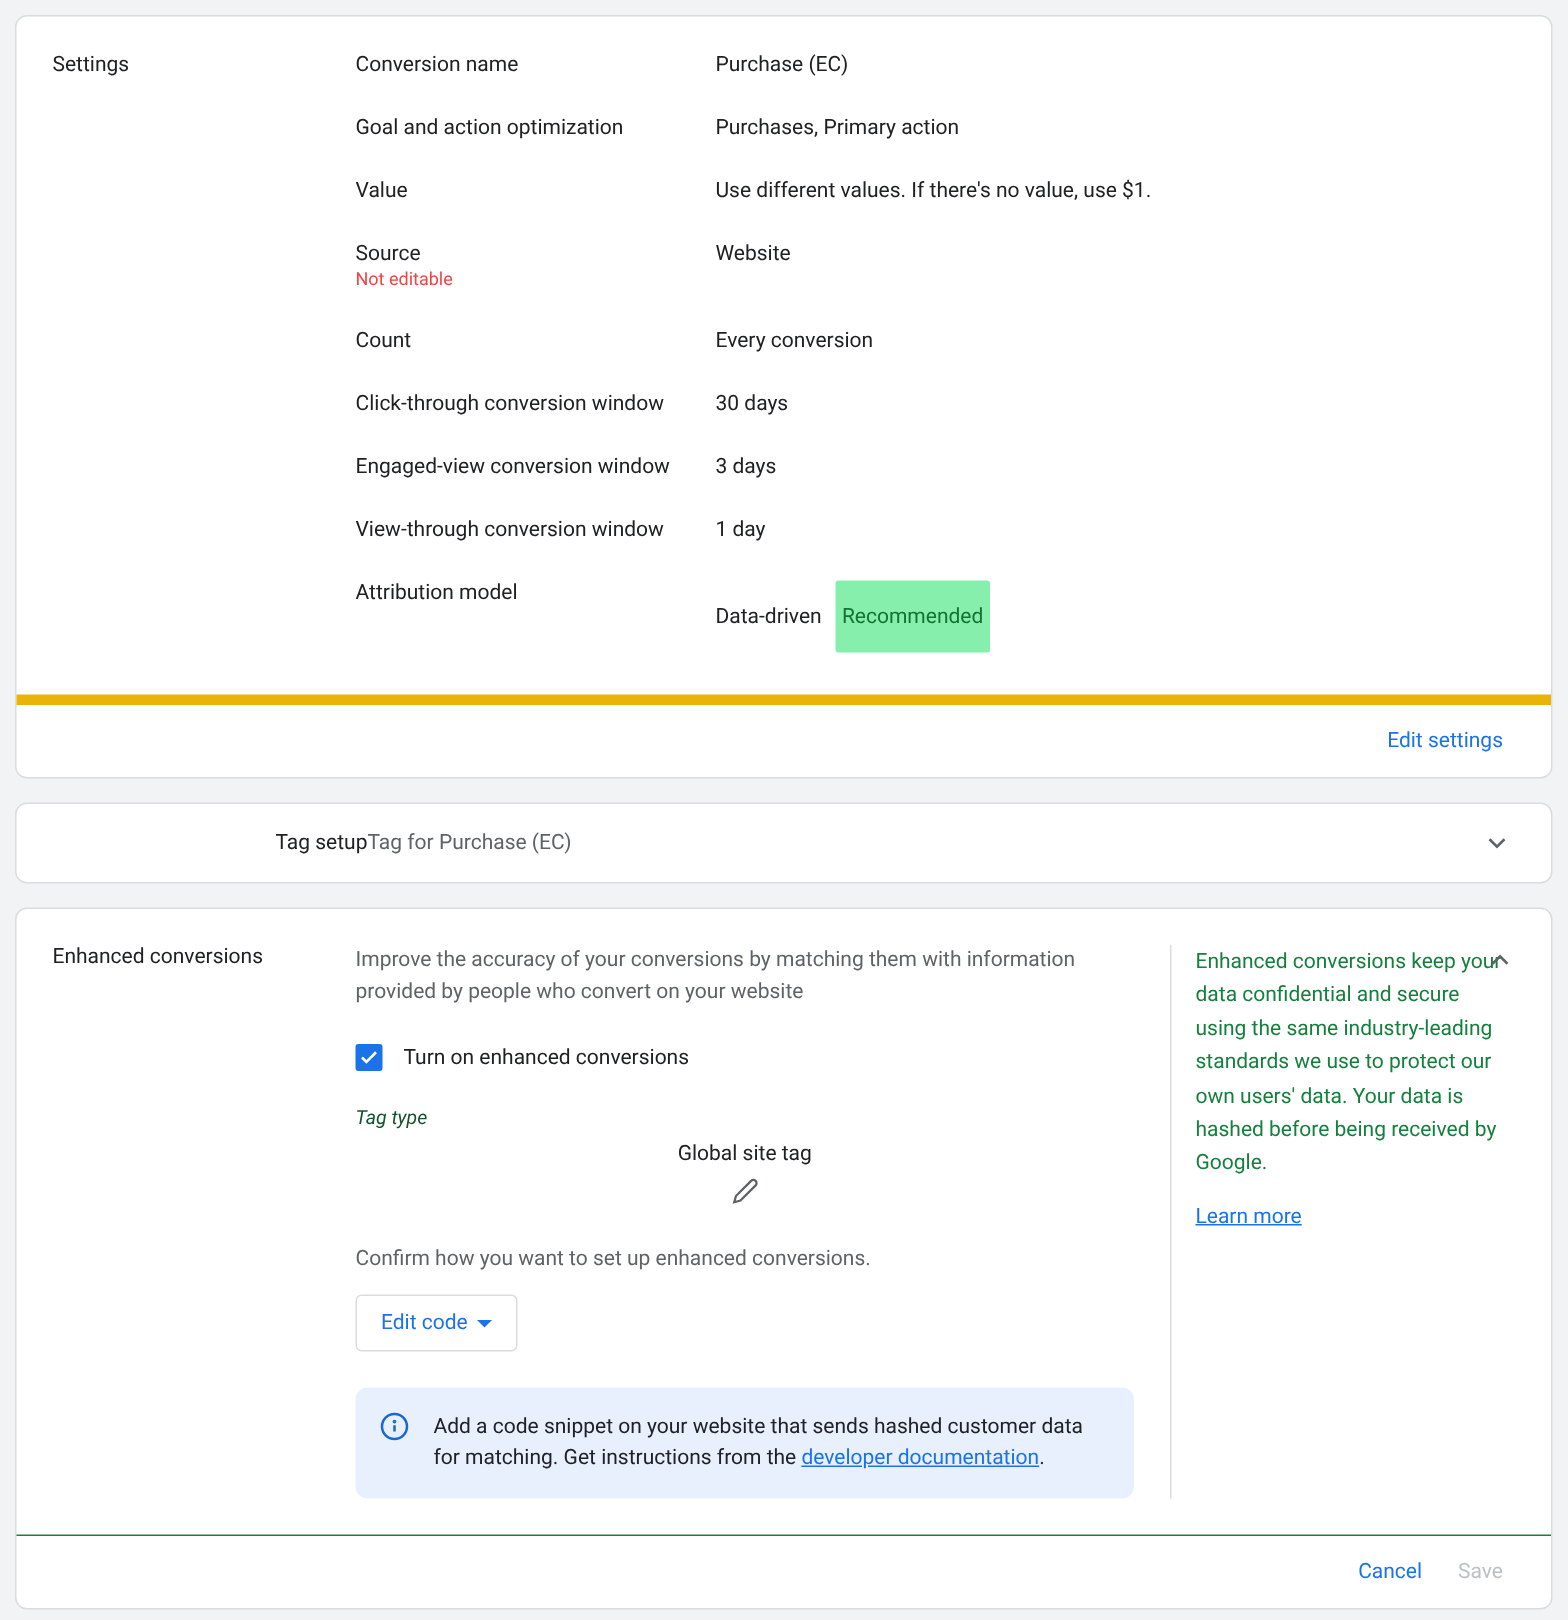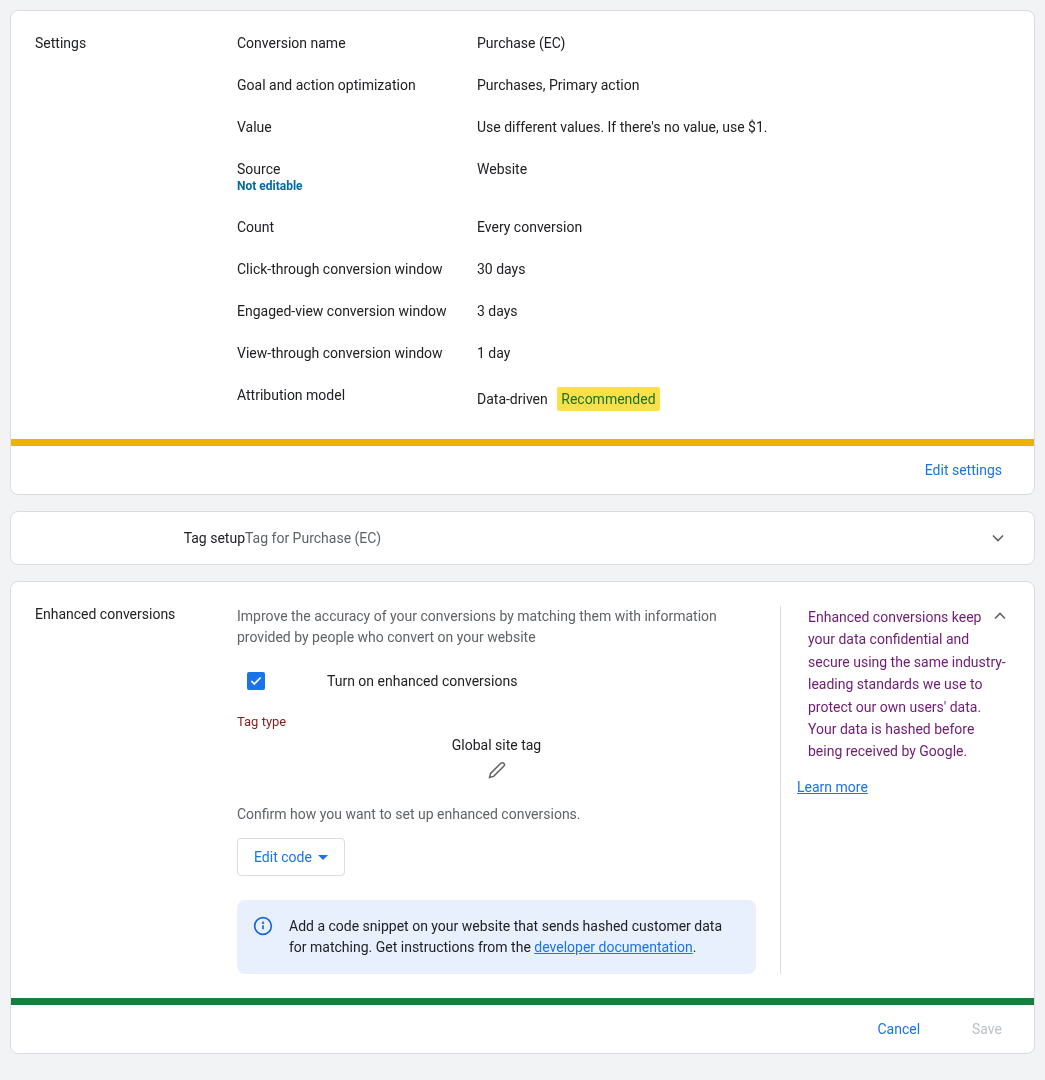--- a/index.html
+++ b/index.html
@@ -21,27 +21,27 @@
       min-width: 202px;
       padding-right: 16px;
       font-size: 14px;
       color: #202124;
     }
     .settings-rows { flex: 1; }
     .row { display: flex; padding-bottom: 26px; }
     .row:last-child { padding-bottom: 0; }
     .row .label { width: 240px; padding-right: 16px; color: #202124; }
     .row .value { flex: 1; color: #202124; }
-    .sublabel { color: #0369a1; font-size: 12px; margin-top: 2px; font-weight: bold; }
+    .sublabel { color: #ef4444; font-size: 12px; margin-top: 2px; }
     .badge {
       display: inline-block;
-      background: #fde047;
+      background: #86efac;
       color: #137333;
       font-size: 14px;
-      padding: 4px 4px;
+      padding: 16px 4px;
       margin-left: 6px;
       border-radius: 2px;
       text-align: center;
     }
     .card-footer {
       border-top: 7px solid #eab308;
       padding: 16px 32px;
       text-align: right;
     }
     .link-blue { color: #1a73e8; cursor: pointer; font-size: 14px; }
@@ -58,31 +58,31 @@
     .enhanced-left { min-width: 202px; padding-right: 16px; }
     .enhanced-mid { flex: 1; padding-right: 24px; }
     .enhanced-right {
       width: 230px;
       border-left: 1px solid #dadce0;
       padding-left: 16px;
       position: relative;
     }
     .enhanced-desc { color: #5f6368; line-height: 1.5; margin-bottom: 24px; }
 
-    .checkbox-row { display: flex; align-items: center; margin-bottom: 24px; margin-left: 10px; gap: 48px;}
+    .checkbox-row { display: flex; align-items: center; margin-bottom: 24px; }
     .checkbox-box {
       width: 18px; height: 18px;
       background: #1a73e8; border-radius: 2px;
       display: flex; align-items: center; justify-content: center;
       margin-right: 14px;
       flex-shrink: 0;
     }
     .checkbox-label { color: #202124; }
 
-    .tagtype-label { color: #7f1d1d; font-size: 13px; margin-bottom: 8px; }
+    .tagtype-label { color: #14532d; font-size: 13px; margin-bottom: 8px; font-style: italic; }
     .tagtype-row { margin-bottom: 24px; display: flex; align-items: center; gap: 8px; flex-direction: column;}
     .edit-icon { color: #5f6368; }
 
     .confirm-text { color: #5f6368; margin-bottom: 16px; }
     .outline-btn {
       display: inline-flex; align-items: center;
       border: 1px solid #dadce0; border-radius: 4px;
       padding: 10px 16px;
       color: #1a73e8; font-size: 14px;
       cursor: pointer; background: #fff; gap: 6px;
@@ -99,30 +99,30 @@
       border-radius: 8px;
       padding: 16px;
       display: flex;
       gap: 16px;
       margin-top: 24px;
     }
     .info-icon { color: #1967d2; flex-shrink: 0; }
     .info-text { color: #202124; line-height: 1.5; }
     .inline-link { color: #1a73e8; text-decoration: underline; cursor: pointer; }
 
-    .right-text { color: #701a75; line-height: 1.6; font-size: 14px; margin-left: 11px;}
+    .right-text { color: #15803d; line-height: 1.6; font-size: 14px;}
     .right-learn { margin-top: 16px; }
     .collapse-icon { position: absolute; top: 0; right: 0; color: #5f6368; }
 
     .footer-row {
-      border-top: 7px solid #15803d;
+      border-top: 1px solid #15803d;
       padding: 16px 32px;
       display: flex;
       justify-content: flex-end;
-      gap: 52px;
+      gap: 24px;
     }
     .cancel-btn { color: #1a73e8; cursor: pointer; }
     .save-btn { color: #bdc1c6; cursor: default; }
   </style>
 </head>
 <body>
 
 <div class="card">
   <div class="settings-body">
     <div class="section-heading">Settings</div>

